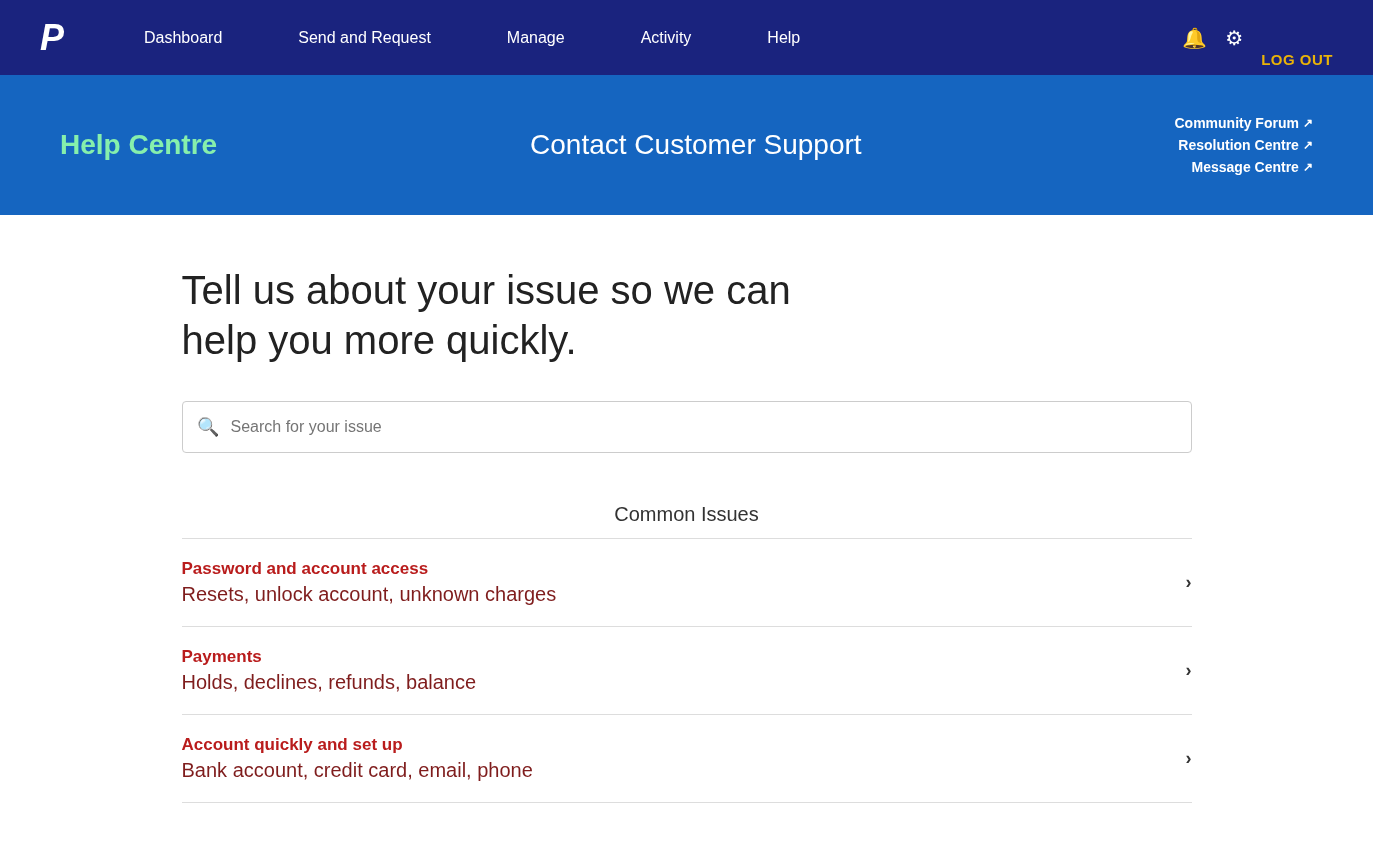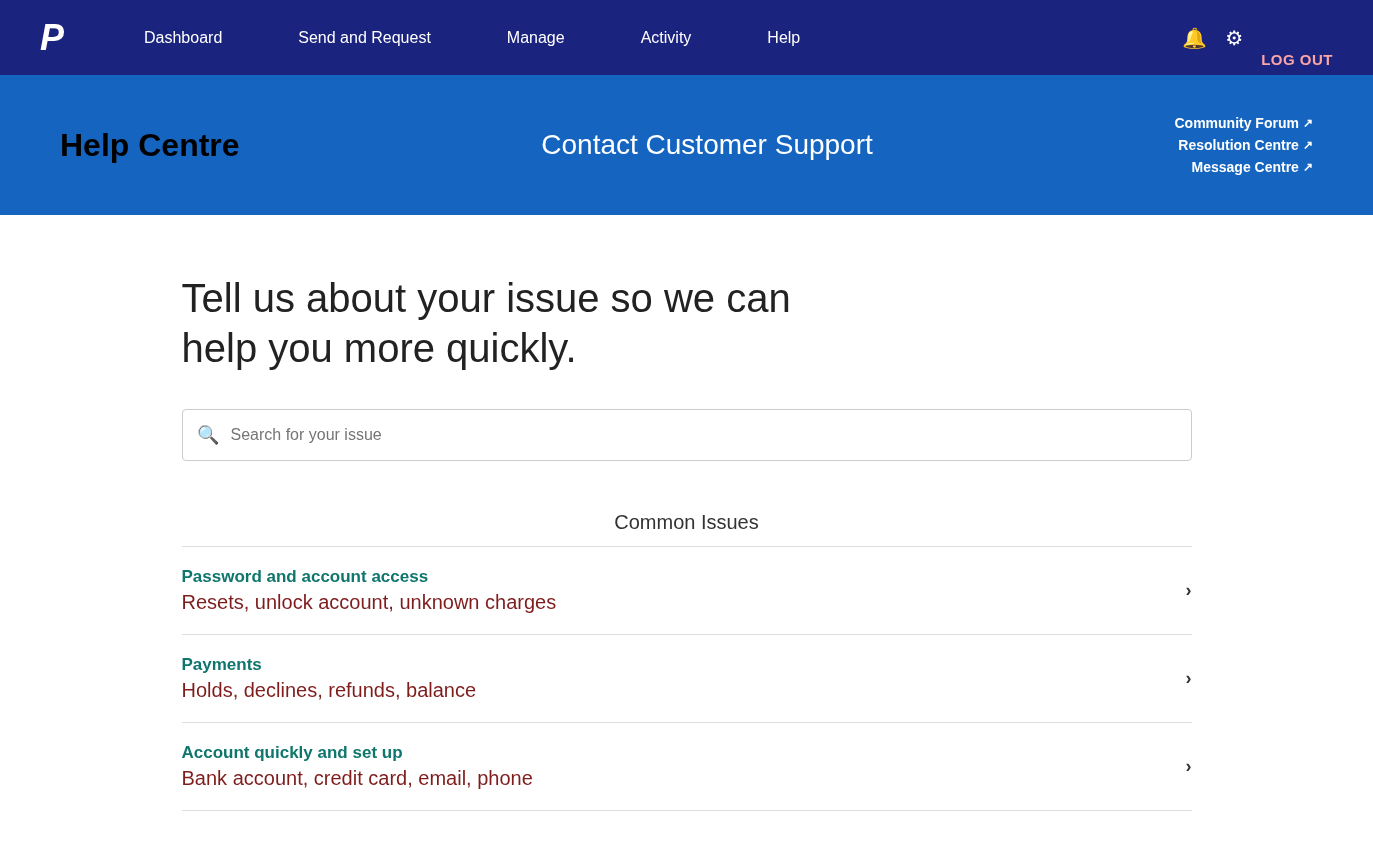--- a/index.html
+++ b/index.html
@@ -39,40 +39,40 @@
       display: flex;
       align-items: center;
       gap: 18px;
     }
     .nav-icon {
       color: #fff;
       font-size: 20px;
       cursor: pointer;
     }
     .nav-logout {
-      color: #fca5a5;
+      color: #eab308;
       font-size: 15px;
       font-weight: bold;
       cursor: pointer;
       letter-spacing: 0.5px;
       margin-top: 43px;
     }
 
     
     .help-banner {
       background: #1565c0;
       padding: 36px 60px;
       display: flex;
       align-items: center;
       justify-content: space-between;
       min-height: 140px;
     }
     .help-centre-title {
-      color: #000000;
-      font-size: 32px;
+      color: #86efac;
+      font-size: 28px;
       font-weight: bold;
     }
     .contact-support {
       color: #fff;
       font-size: 28px;
       font-weight: 400;
       cursor: pointer;
     }
     .help-right-links {
       display: flex;
@@ -90,21 +90,21 @@
       gap: 4px;
       justify-content: space-between;
     }
     .external-icon {
       font-size: 12px;
     }
 
     
     .main-content {
       max-width: 1050px;
-      margin: 8px auto;
+      margin: 0 auto;
       padding: 50px 20px 40px 20px;
     }
     .headline {
       font-size: 40px;
       font-weight: 400;
       color: #222;
       line-height: 1.25;
       margin-bottom: 36px;
       max-width: 680px;
     }
@@ -153,21 +153,21 @@
       cursor: pointer;
     }
     .issue-content {
       display: flex;
       flex-direction: column;
       gap: 4px;
     }
     .issue-title {
       font-size: 17px;
       font-weight: bold;
-      color: #0f766e;
+      color: #b91c1c;
     }
     .issue-subtitle {
       font-size: 20px;
       color: #7f1d1d;
     }
     .chevron-right {
       color: #333;
       font-size: 18px;
       font-weight: bold;
     }

